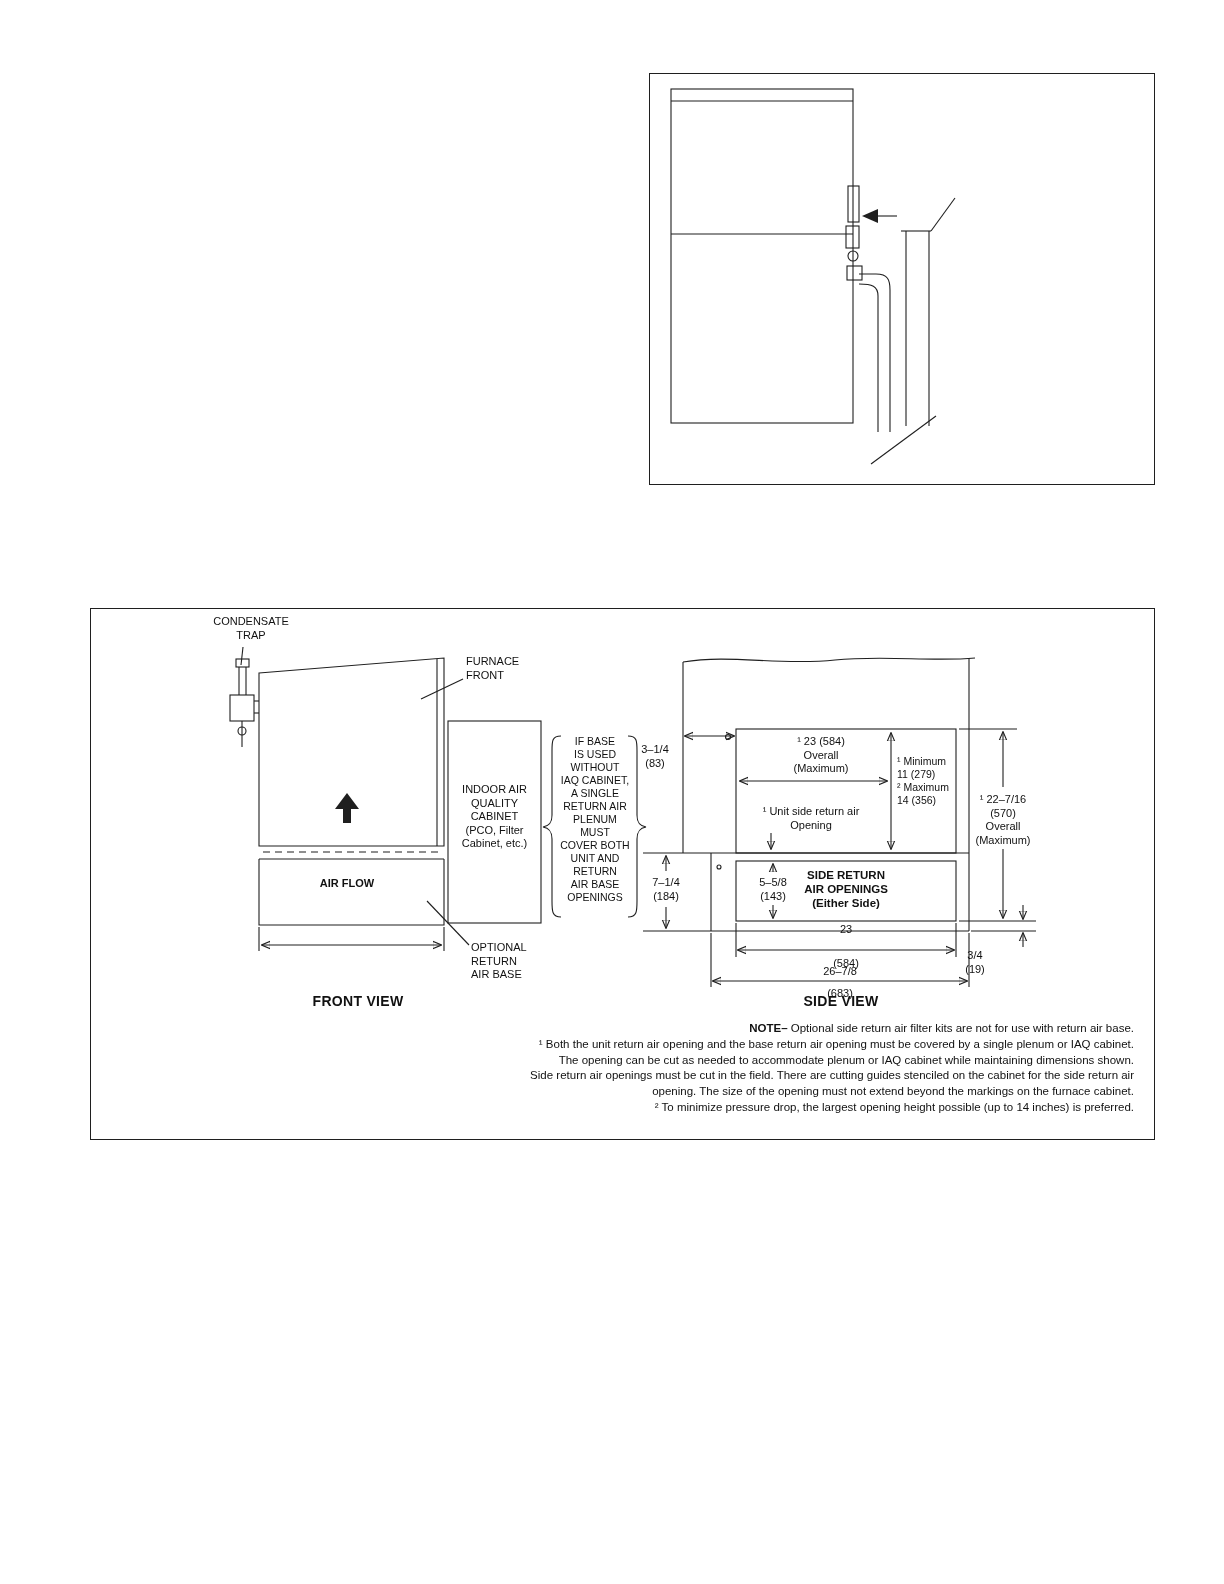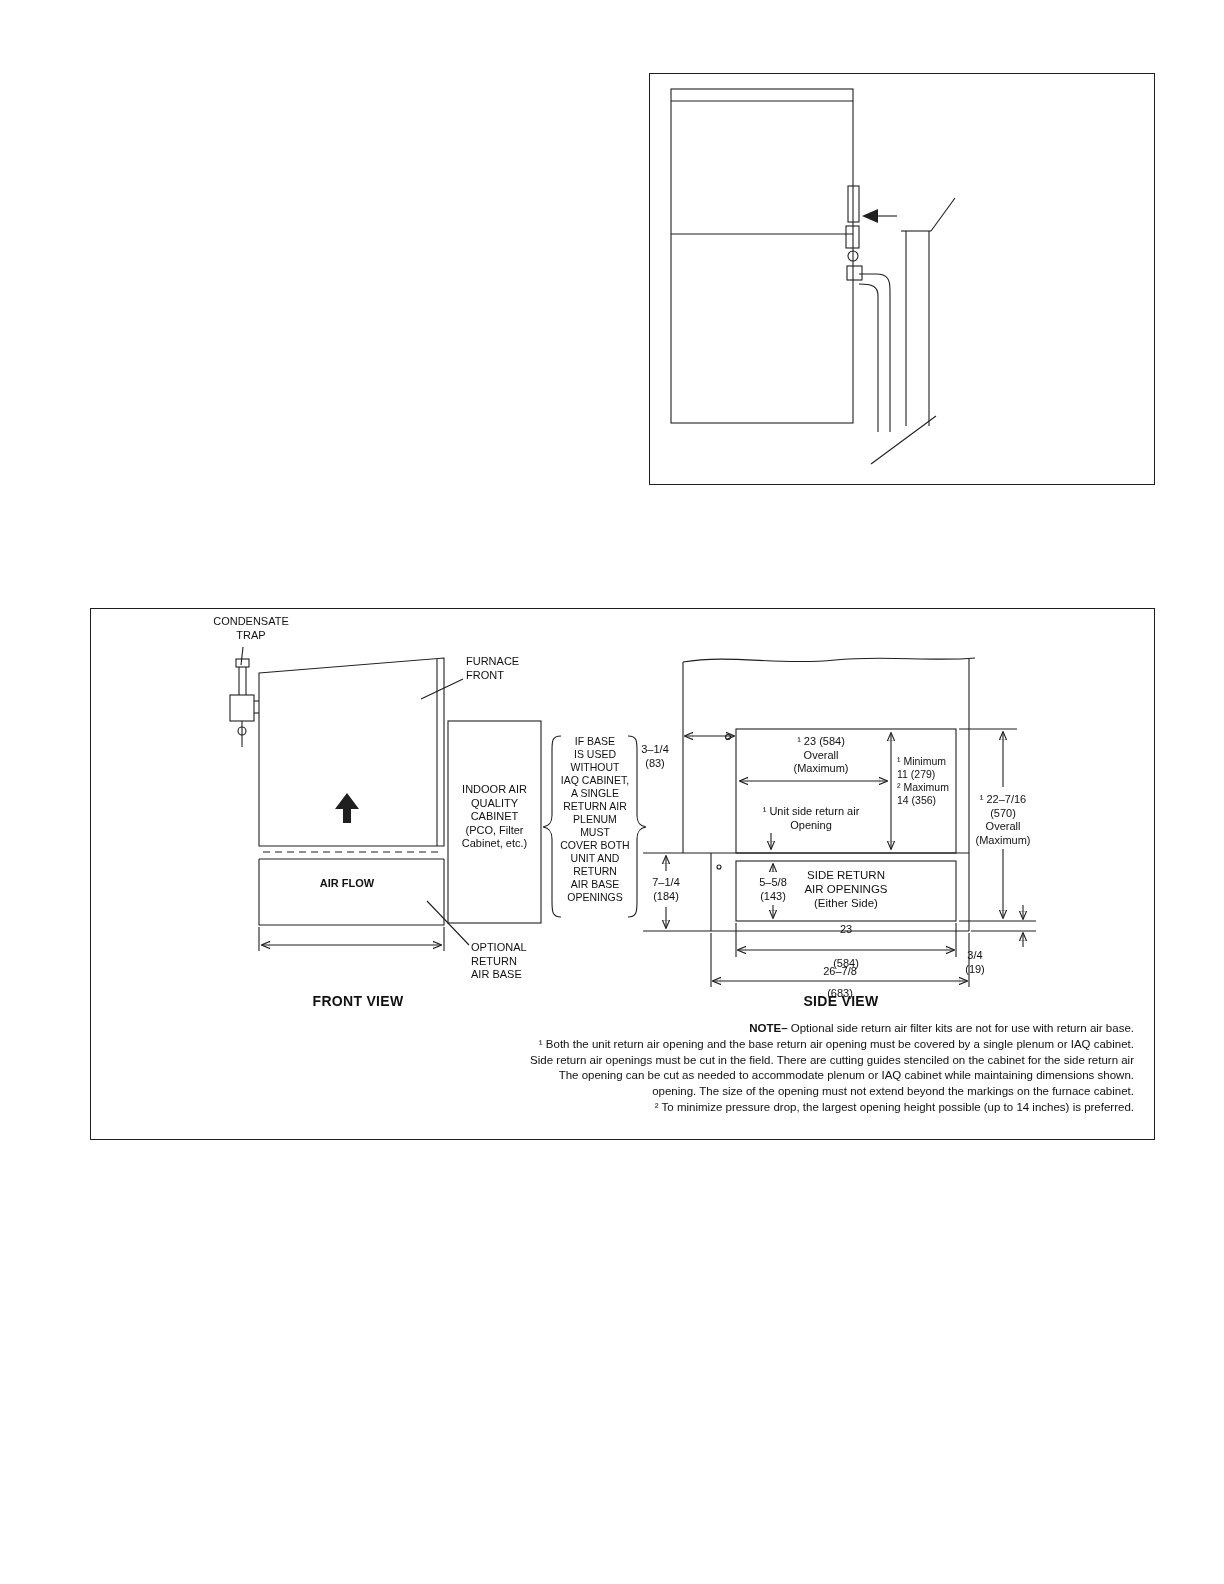--- a/index.html
+++ b/index.html
@@ -24,21 +24,21 @@
     stroke:#1f1f1f; stroke-width:1.1; fill:none;
   }
   svg.draw .fill { fill:#1f1f1f; stroke:none; }
 
   .lbl { position:absolute; font-size:11px; line-height:13.5px; white-space:nowrap; color:#111; }
   .c   { text-align:center; }
   .b   { font-weight:bold;margin-top:48px; }
   .sm  { font-size:10.5px; line-height:13px; }
   .ttl { font-size:14px; font-weight:bold; letter-spacing:.3px; }
   .wdim{ font-size:12px; line-height:17px; }
-  .srt { font-size:11.5px; line-height:13.8px; font-weight:normal; }
+  .srt { font-size:11.5px; line-height:13.8px; font-weight:bold; }
 
   .notes { position:absolute; left:113px; top:412px; width:930px;
            font-size:11.5px; line-height:15.8px; color:#111;text-align:right; }
   .notes .nl   { padding-left:2px; }
   .notes .cont { padding-left:10px; }
   .notes .nb   { font-weight:bold; }
 </style>
 </head>
 <body>
 
@@ -283,20 +283,20 @@
     <div class="lbl c" style="left:856px;top:340px;width:56px">
       <div>3/4</div>
       <div>(19)</div>
     </div>
 
     <div class="lbl c ttl" style="left:660px;top:386px;width:180px">SIDE VIEW</div>
 
     <div class="notes">
       <div><span class="nb">NOTE–</span><span> Optional side return air filter kits are not for use with return air base.</span></div>
       <div class="nl">¹ Both the unit return air opening and the base return air opening must be covered by a single plenum or IAQ cabinet.</div>
+      <div class="cont">The opening can be cut as needed to accommodate plenum or IAQ cabinet while maintaining dimensions shown.</div>
       <div class="cont">Side return air openings must be cut in the field. There are cutting guides stenciled on the cabinet for the side return air</div>
-      <div class="cont">The opening can be cut as needed to accommodate plenum or IAQ cabinet while maintaining dimensions shown.</div>
       <div class="cont">opening. The size of the opening must not extend beyond the markings on the furnace cabinet.</div>
       <div class="nl">² To minimize pressure drop, the largest opening height possible (up to 14 inches) is preferred.</div>
     </div>
   </div>
 
 </div>
 
 </body></html>

